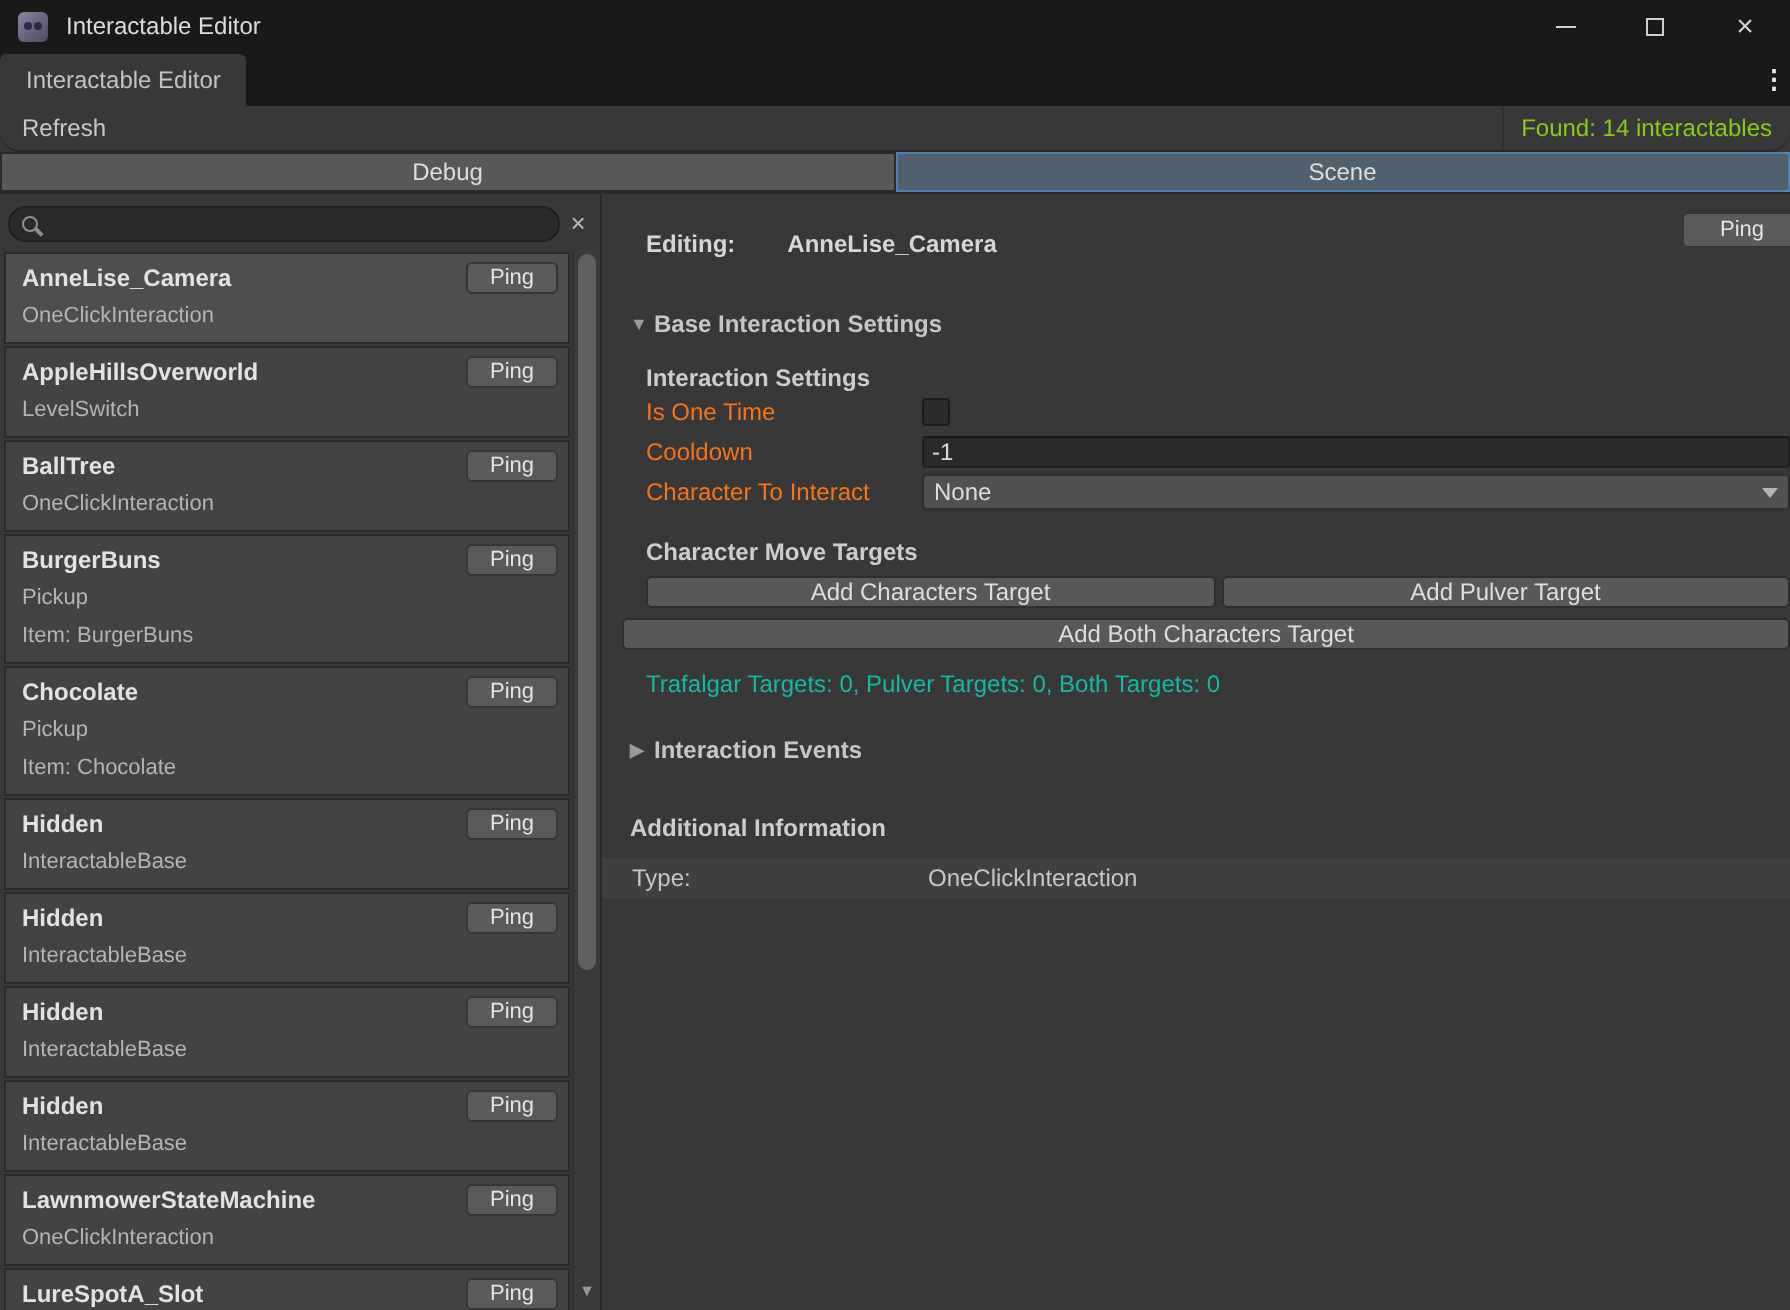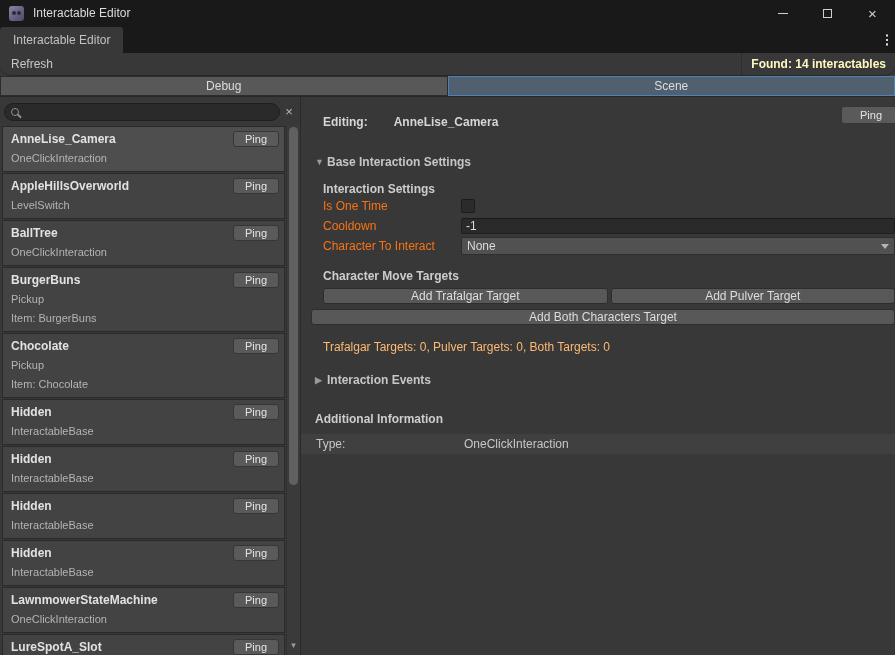--- a/index.html
+++ b/index.html
@@ -29,21 +29,21 @@
   .editor-tab { background:#383838; color:#c2c2c2; padding:0 13px; display:flex; align-items:center;
                 font-size:12px; border-radius:3px 3px 0 0; margin-top:1px; }
   .kebab { margin-left:auto; color:#e6e6e6; font-size:13px; width:16px; display:flex;
            align-items:center; justify-content:center; font-weight:bold; }
 
   
   .toolbar { height:23px; background:#383838; border-bottom:1px solid #282828;
              display:flex; align-items:center;border-radius:10px; }
   .refresh-btn { padding:0 11px; height:100%; display:flex; align-items:center; color:#c8c8c8; }
   .found-label { margin-left:auto; height:100%; display:flex; align-items:center;
-                 padding:0 9px 0 9px; color:#fef9c3; border-left:1px solid #2d2d2d;font-weight:bold; }
+                 padding:0 9px 0 9px; color:#84cc16; border-left:1px solid #2d2d2d; }
 
   
   .viewtabs { height:21px; display:flex; border-bottom:1px solid #282828; }
   .viewtab { flex:1; display:flex; align-items:center; justify-content:center;
              background:#585858; border:1px solid #2c2c2c; color:#dddddd; }
   .viewtab.active { background:#51606f; border:1px solid #4e81b5; }
 
   
   .content { display:flex; height:558px; }
 
@@ -112,21 +112,21 @@
               color:#dcdcdc; position:relative; }
   .dd-arrow { position:absolute; right:5px; top:6px; width:0; height:0;
               border-left:4px solid transparent; border-right:4px solid transparent;
               border-top:5px solid #b4b4b4; }
 
   .btn-row { display:flex; gap:3px; margin-top:5px; }
   .gui-btn { flex:1; height:16px; background:#585858; border:1px solid #2e2e2e; border-radius:3px;
              color:#dddddd; font-size:12px; line-height:14px; text-align:center;
              font-family:"Liberation Sans",sans-serif; }
   .wide-btn { display:block; width:calc(100% + 12px); margin-left:-12px; margin-top:5px; }
-  .summary-text { margin-top:15px; color:#fdba74; height:14px; }
+  .summary-text { margin-top:10px; color:#14b8a6; height:14px; }
 
   .add-info-header { font-weight:bold; color:#cdcdcd; margin-top:25px; margin-left:4px; height:14px; }
   .type-row { margin-left:-10px; width:calc(100% + 10px); height:20px; background:#404040;
               margin-top:8px; display:flex; align-items:center; padding-left:15px; }
   .type-label { width:148px; flex:none; color:#c6c6c6; }
   .type-value { color:#c6c6c6; }
 </style>
 </head>
 <body>
 
@@ -305,21 +305,21 @@
             <span class="dropdown">
               <span>None</span>
               <span class="dd-arrow"></span>
             </span>
           </span>
         </div>
 
         <div class="sec-header">Character Move Targets</div>
 
         <div class="btn-row">
-          <button class="gui-btn">Add Trafalgar Target</button>
+          <button class="gui-btn">Add Characters Target</button>
           <button class="gui-btn">Add Pulver Target</button>
         </div>
         <button class="gui-btn wide-btn">Add Both Characters Target</button>
 
         <div class="summary-text">Trafalgar Targets: 0, Pulver Targets: 0, Both Targets: 0</div>
       </div>
 
       <div class="foldout fold-events">
         <span class="tri">▶</span>
         <span>Interaction Events</span>

